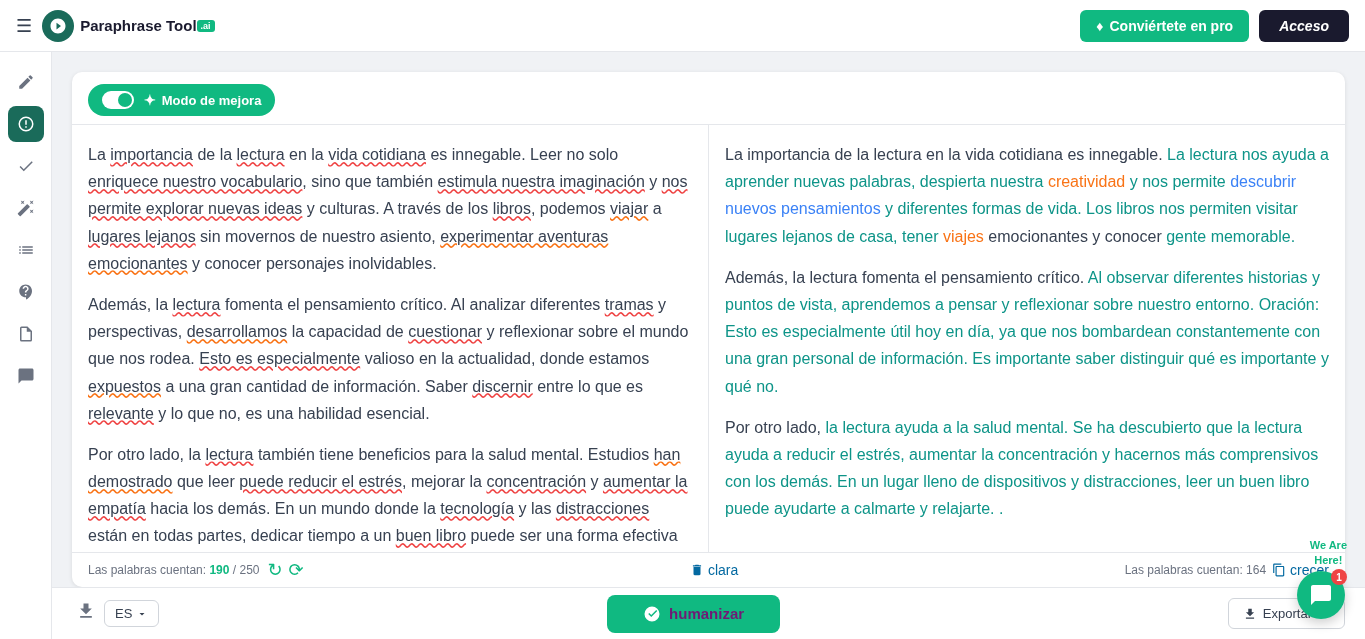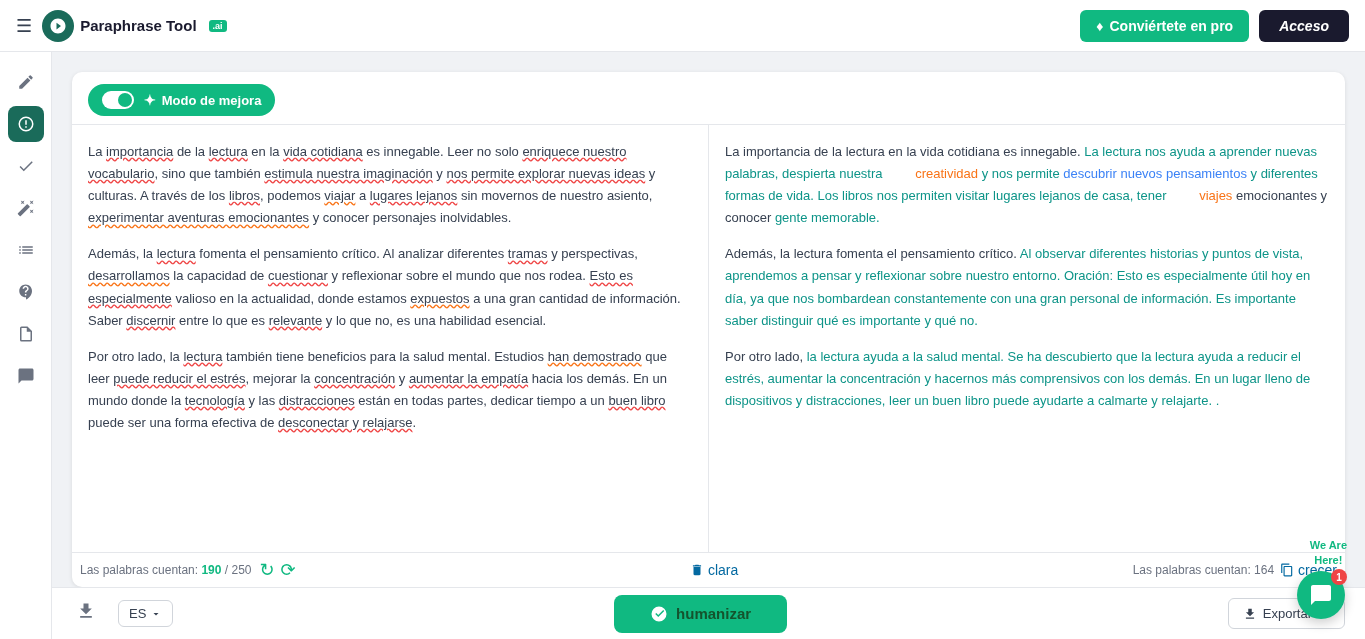--- a/index.html
+++ b/index.html
@@ -43,21 +43,21 @@
       color: white;
       font-size: 14px;
       font-weight: bold;
     }
     .logo-text {
       font-size: 15px;
       font-weight: 600;
       color: #1a1a2e;
       display: flex;
       align-items: center;
-      gap: 12px;
+      gap: 0;
     }
     .logo-badge {
       background: #10b981;
       color: white;
       font-size: 9px;
       font-weight: 700;
       padding: 1px 4px;
       border-radius: 3px;
     }
     .header-title {
@@ -192,65 +192,65 @@
     .panels {
       display: flex;
       flex: 1;
       overflow: hidden;
       border-top: 1px solid #e5e7eb;
     }
     .panel {
       flex: 1;
       padding: 16px;
       overflow-y: auto;
-      font-size: 13px;
+      font-size: 16px;
       line-height: 1.7;
       color: #374151;
     }
     .panel-left {
       border-right: 1px solid #e5e7eb;
     }
     .panel-right {
       color: #374151;
     }
 
     
     .underline-red { text-decoration: underline; text-decoration-color: #ef4444; text-decoration-style: wavy; }
     .underline-orange { text-decoration: underline; text-decoration-color: #f97316; text-decoration-style: wavy; }
 
     
     .text-teal { color: #0d9488; }
-    .text-orange { color: #f97316; margin-left: 29px; }
+    .text-orange { color: #f97316; }
     .text-blue { color: #3b82f6; }
 
     
     .editor-footer {
       border-top: 1px solid #e5e7eb;
       display: flex;
       align-items: center;
       justify-content: space-between;
-      padding: 6px 8px;
+      padding: 6px 16px;
       font-size: 12px;
       color: #6b7280;
     }
     .editor-footer-left { display: flex; align-items: center; gap: 8px; }
     .editor-footer-right { display: flex; align-items: center; gap: 6px; }
     .count-highlight { color: #10b981; font-weight: 600; }
 
     
     .action-bar {
       background: #fff;
       border-top: 1px solid #e5e7eb;
       display: flex;
       align-items: center;
       justify-content: space-between;
       padding: 8px 20px;
       height: 52px;
     }
-    .action-bar-left { display: flex; align-items: center; gap: 18px; }
+    .action-bar-left { display: flex; align-items: center; gap: 4px; }
     .btn-download {
       border: none;
       background: none;
       font-size: 18px;
       color: #6b7280;
       cursor: pointer;
       padding: 4px;
     }
     .lang-select {
       border: 1px solid #d1d5db;
@@ -259,21 +259,21 @@
       font-size: 13px;
       color: #374151;
       cursor: pointer;
       background: white;
       display: flex;
       align-items: center;
       gap: 4px;
     }
     .btn-humanizar {
       background: #10b981;
-      color: #14532d;
+      color: #701a75;
       border: none;
       padding: 10px 36px;
       border-radius: 8px;
       font-size: 15px;
       font-weight: 700;
       cursor: pointer;
       display: flex;
       align-items: center;
       gap: 8px;
     }

